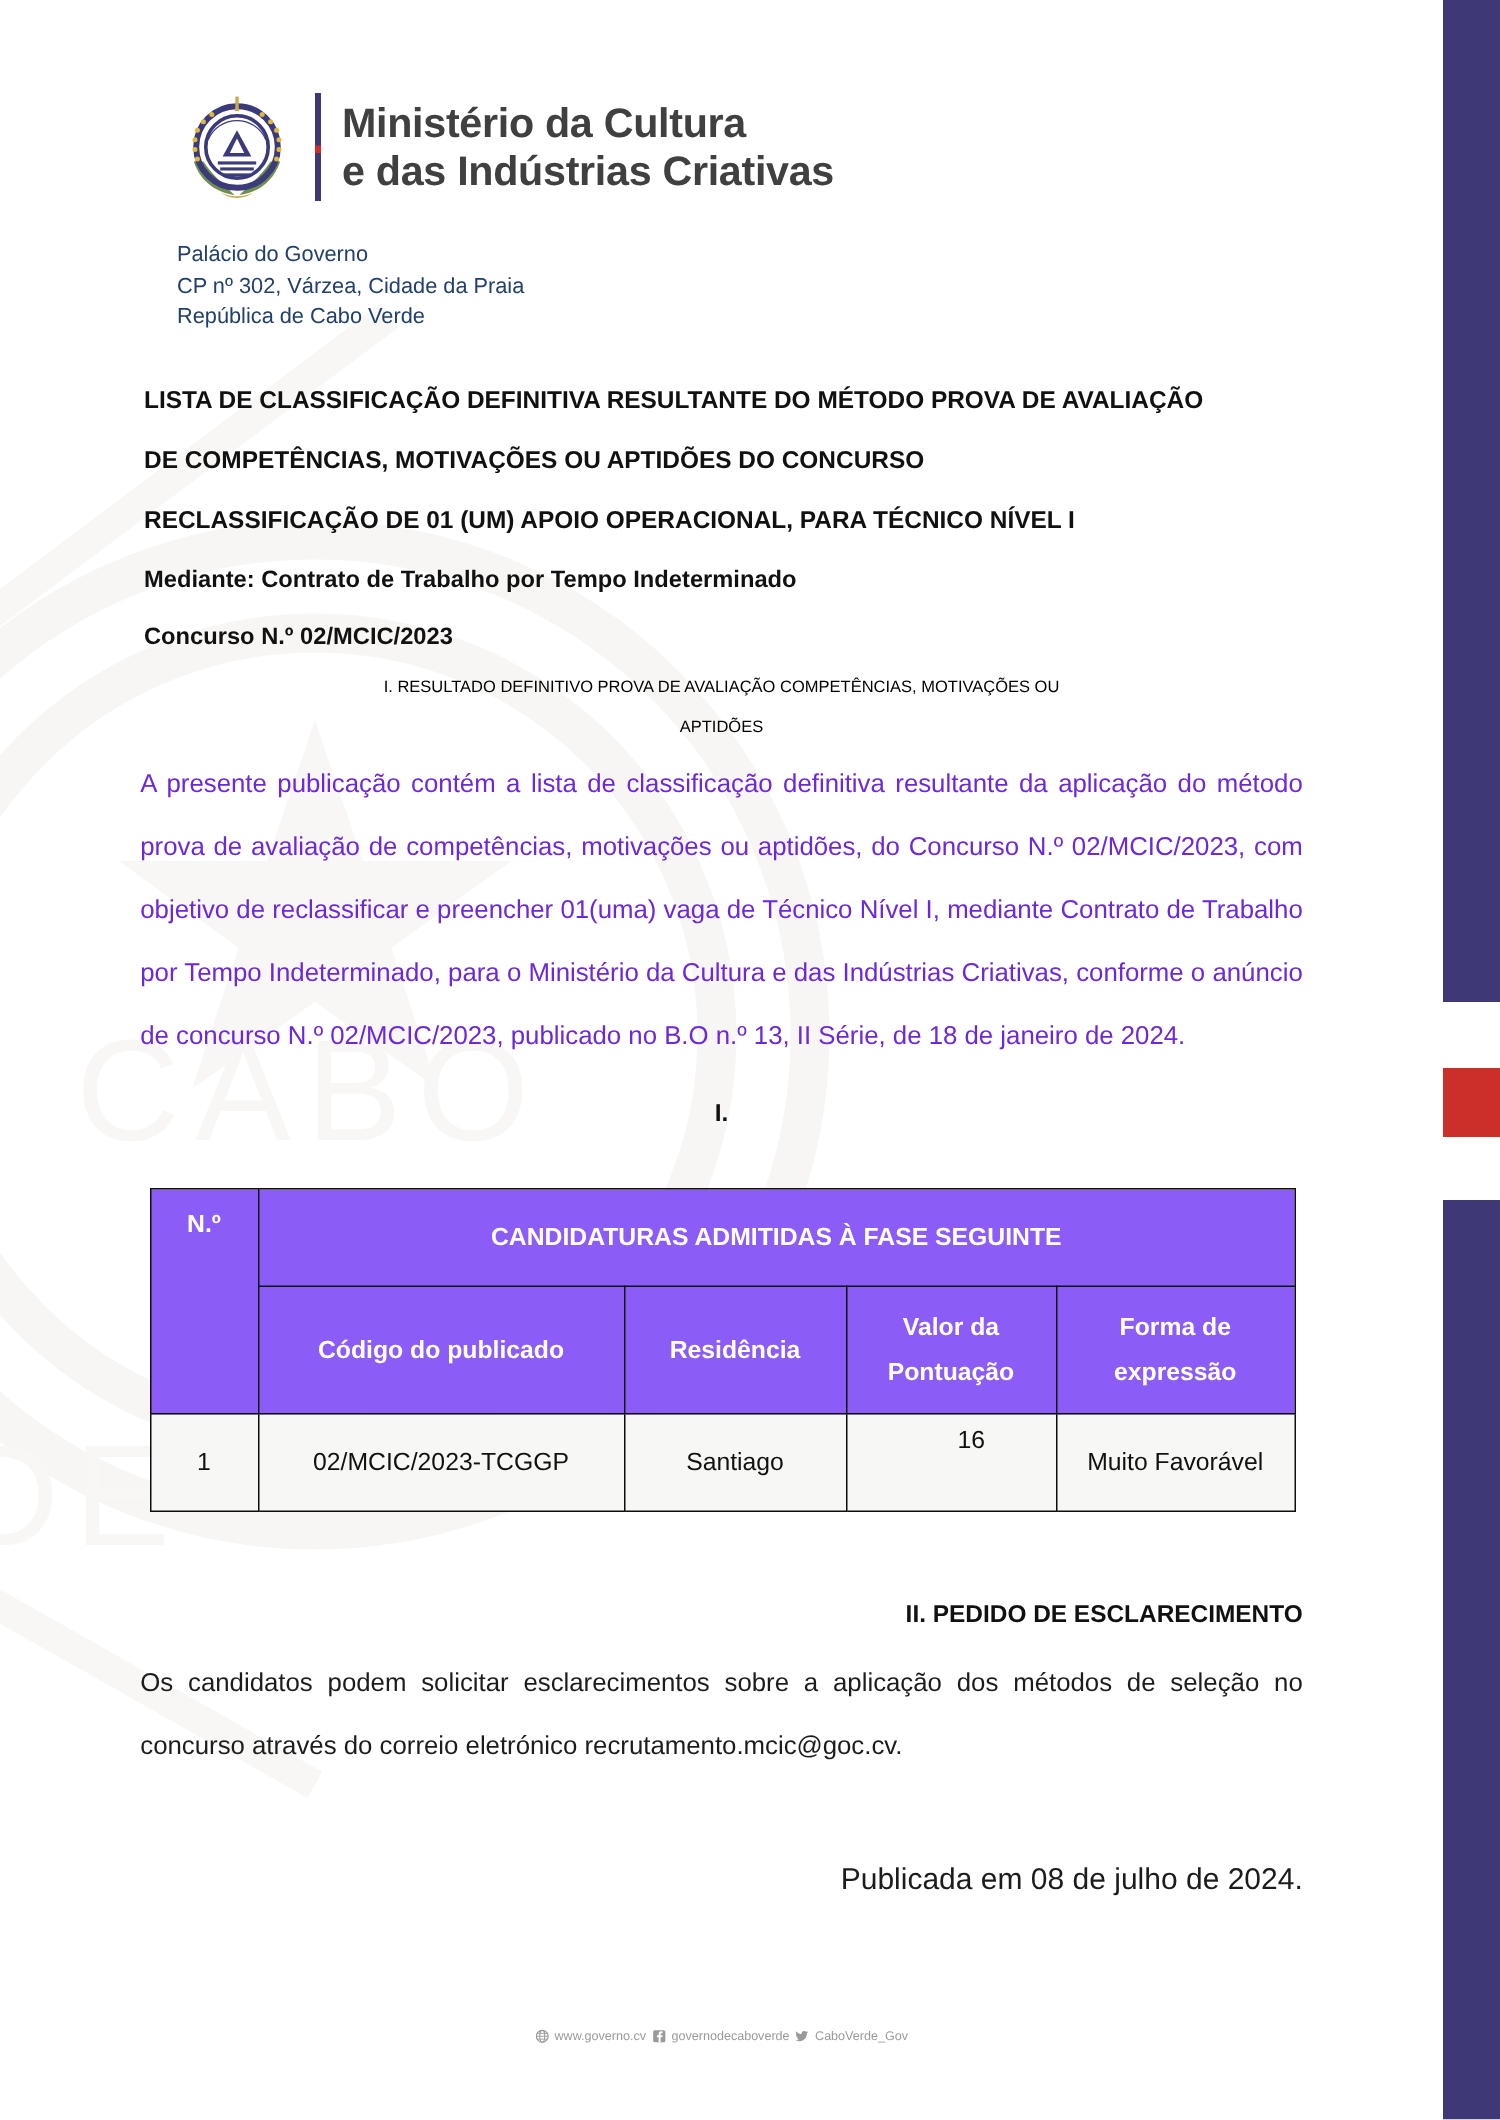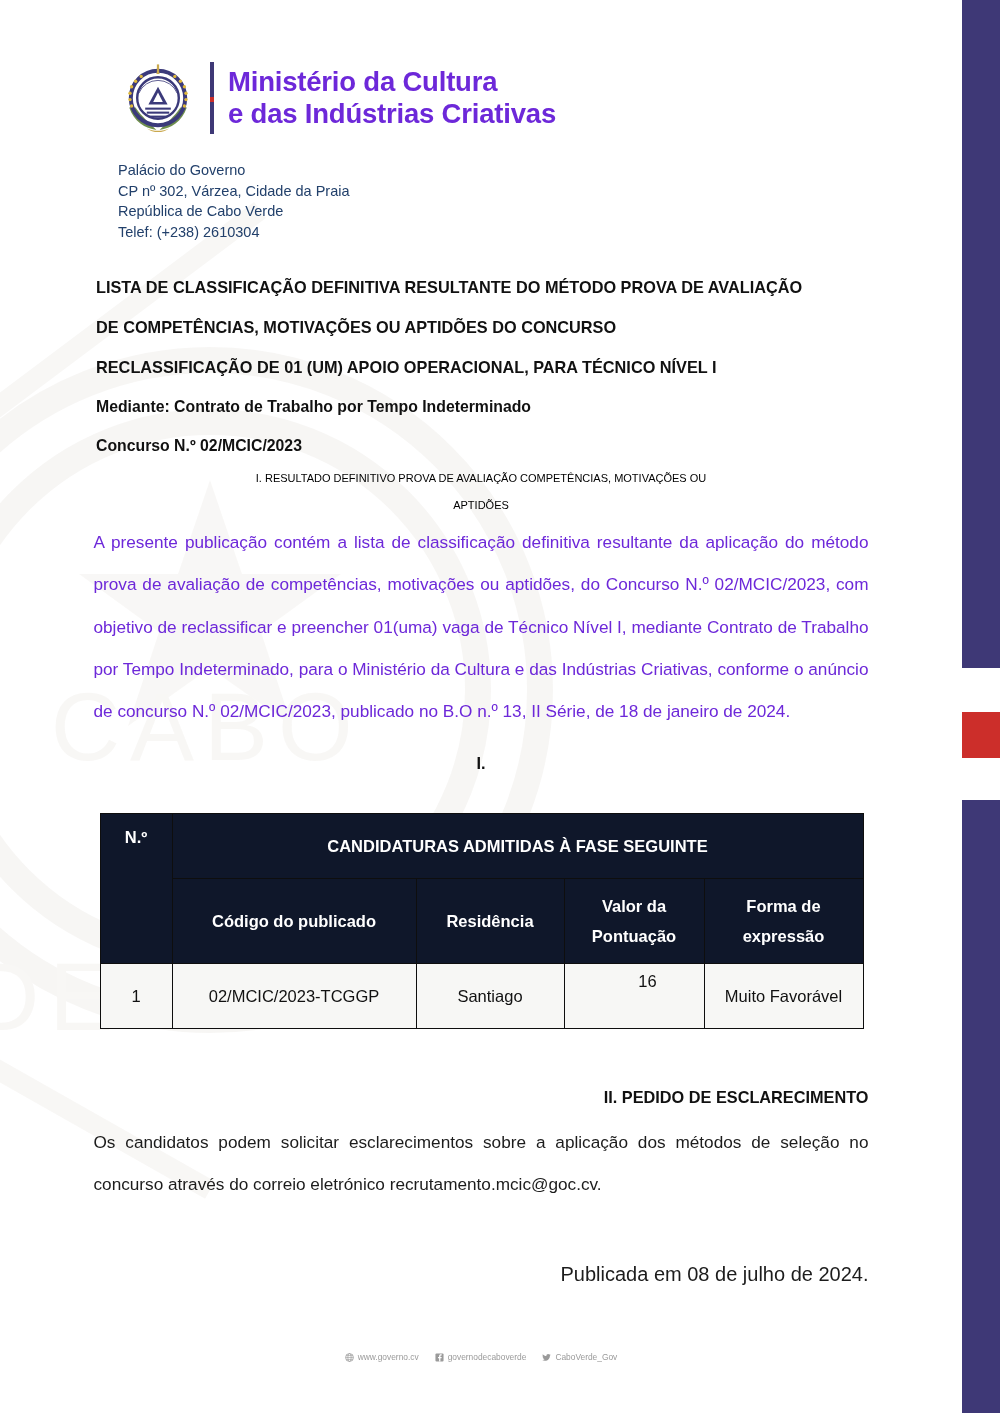--- a/index.html
+++ b/index.html
@@ -64,21 +64,21 @@
     position: absolute;
     left: 0; right: 0;
     top: 48%;
     height: 5px;
     background: #CC2E2A;
   }
   .logo-text {
     font-size: 27.5px;
     font-weight: bold;
     line-height: 1.16;
-    color: #6d28d9;
+    color: #404040;
     letter-spacing: -0.2px;
   }
 
   
   .address {
     margin: 22px 0 0 118px;
     font-size: 14.5px;
     line-height: 1.42;
     color: #22406b;
   }
@@ -130,21 +130,21 @@
     border-collapse: collapse;
     width: 100%;
     table-layout: fixed;
   }
   table.res-table th,
   table.res-table td {
     border: 1.4px solid #0e0e0e;
     padding: 0;
   }
   .th-blue {
-    background: #0f172a;
+    background: #8b5cf6;
     color: #ffffff;
     font-weight: bold;
     font-size: 16.5px;
     line-height: 1.85;
     text-align: center;
     vertical-align: middle;
     padding: 10px 4px;
   }
   td.cell {
     background: #F7F7F5;
@@ -192,21 +192,21 @@
 
   
   .footer {
     position: absolute;
     left: 0;
     top: 1352px;
     width: 962px;
     display: flex;
     justify-content: center;
     align-items: center;
-    gap: 16px;
+    gap: 4px;
     font-size: 8.4px;
     color: #9a9a9a;
     z-index: 3;
   }
   .footer-item { display: flex; align-items: center; gap: 4px; }
   .fi-ico { width: 9px; height: 9px; display: block; }
 </style>
 </head>
 <body>
 
@@ -268,21 +268,20 @@
     <div class="logo-text">
       <div>Ministério da Cultura</div>
       <div>e das Indústrias Criativas</div>
     </div>
   </div>
 
   <div class="address">
     <div>Palácio do Governo</div>
     <div>CP nº 302, Várzea, Cidade da Praia</div>
     <div>República de Cabo Verde</div>
-    <div>Telef: (+238) 2610304</div>
   </div>
 
   <div class="title-block">
     <div>LISTA DE CLASSIFICAÇÃO DEFINITIVA RESULTANTE DO MÉTODO PROVA DE AVALIAÇÃO</div>
     <div>DE COMPETÊNCIAS, MOTIVAÇÕES OU APTIDÕES DO CONCURSO</div>
     <div>RECLASSIFICAÇÃO DE 01 (UM) APOIO OPERACIONAL, PARA TÉCNICO NÍVEL I</div>
     <div class="t-sub">Mediante: Contrato de Trabalho por Tempo Indeterminado</div>
     <div class="t-sub">Concurso N.º 02/MCIC/2023</div>
   </div>
 

